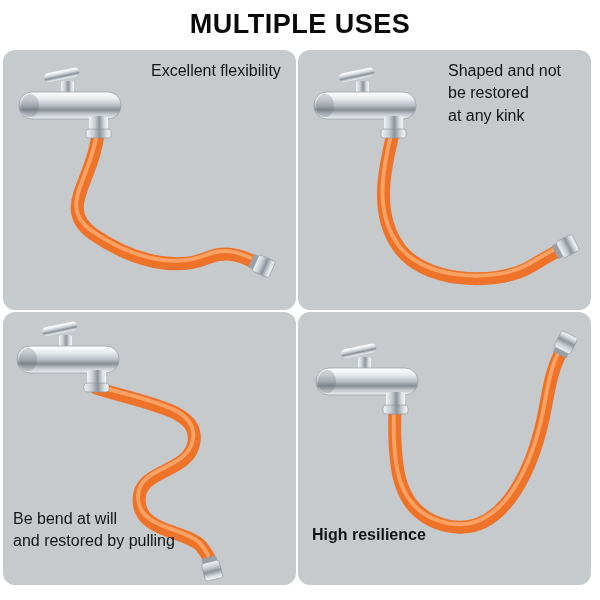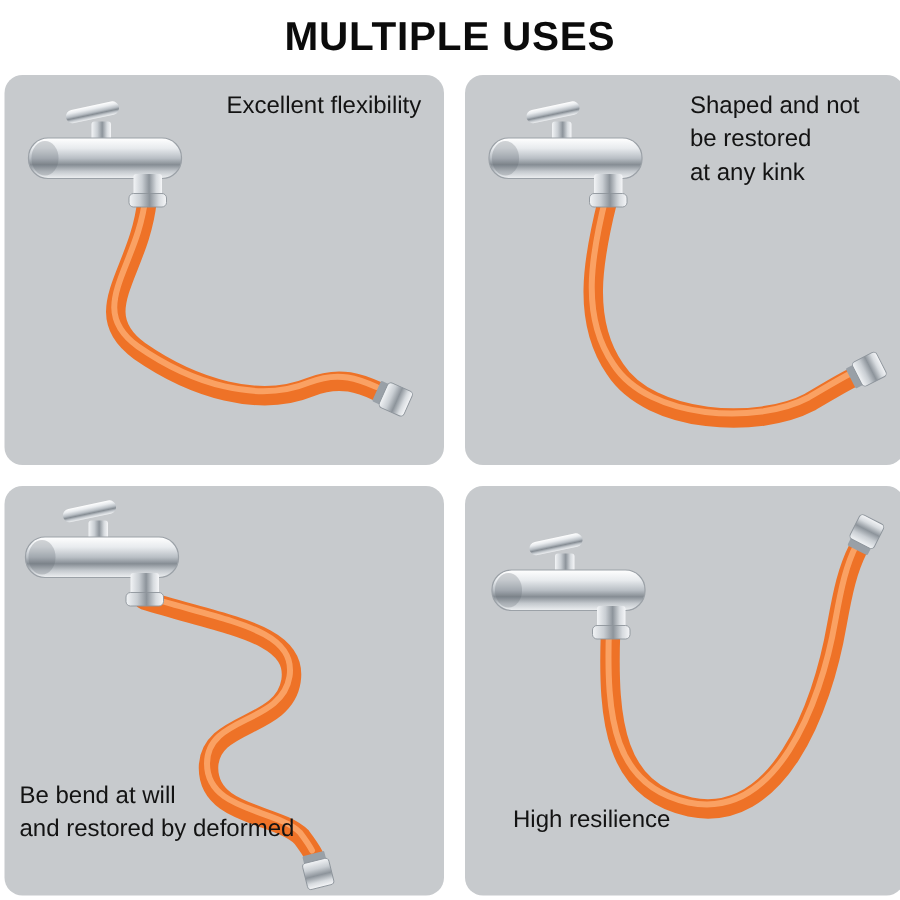--- a/index.html
+++ b/index.html
@@ -6,21 +6,21 @@
   .page{
     width:600px;height:600px;background:#ffffff;position:relative;
     font-family:"Liberation Sans", sans-serif; overflow:hidden;
   }
   .title{
     text-align:center;font-size:27px;font-weight:800;color:#0b0b0b;
     letter-spacing:.5px;padding-top:9px;margin:0;
   }
   .grid{
     display:grid;grid-template-columns:293px 293px;grid-template-rows:260px 273px;
-    gap:14px;padding:0 3px;margin-top:10px;
+    gap:2px;padding:0 3px;margin-top:10px;
   }
   .panel{
     background:var(--panel,#c7cacd);border-radius:12px;position:relative;overflow:hidden;
   }
   .art{position:absolute;inset:0;width:100%;height:100%;display:block;}
   .caption{
     position:absolute;font-size:16px;color:#131313;line-height:1.4;
     white-space:pre-line;
   }
   .hose{fill:none;stroke:var(--hose,#ee7227);stroke-width:13;stroke-linecap:round;}
@@ -92,27 +92,27 @@
     </div>
 
     <div class="panel">
       <svg class="art" viewBox="0 0 293 273">
         <path class="hose" d="M93,76 C148,93 196,98 191,130 C186,162 136,156 136,188 C136,220 182,218 198,234 C201,238 204,242 206,246"></path>
         <path class="hose-shine" d="M93,76 C148,93 196,98 191,130 C186,162 136,156 136,188 C136,220 182,218 198,234 C201,238 204,242 206,246"></path>
         <use href="#faucet" transform="translate(12,14)"></use>
         <use href="#tip" transform="translate(206,246) rotate(76)"></use>
       </svg>
       <div class="caption" style="left:10px;top:196px;">Be bend at will
-and restored by deformed</div>
+and restored by pulling</div>
     </div>
 
     <div class="panel">
       <svg class="art" viewBox="0 0 293 273">
         <path class="hose" d="M97,98 C95,158 100,203 150,214 C208,226 238,150 248,92 C252,70 255,56 262,42"></path>
         <path class="hose-shine" d="M97,98 C95,158 100,203 150,214 C208,226 238,150 248,92 C252,70 255,56 262,42"></path>
         <use href="#faucet" transform="translate(16,36)"></use>
         <use href="#tip" transform="translate(262,42) rotate(-63)"></use>
       </svg>
-      <div class="caption" style="left:32px;top:212px;">High resilience</div>
+      <div class="caption" style="left:14px;top:212px;font-weight:bold;">High resilience</div>
     </div>
 
   </div>
 </div>
 
 </body></html>

